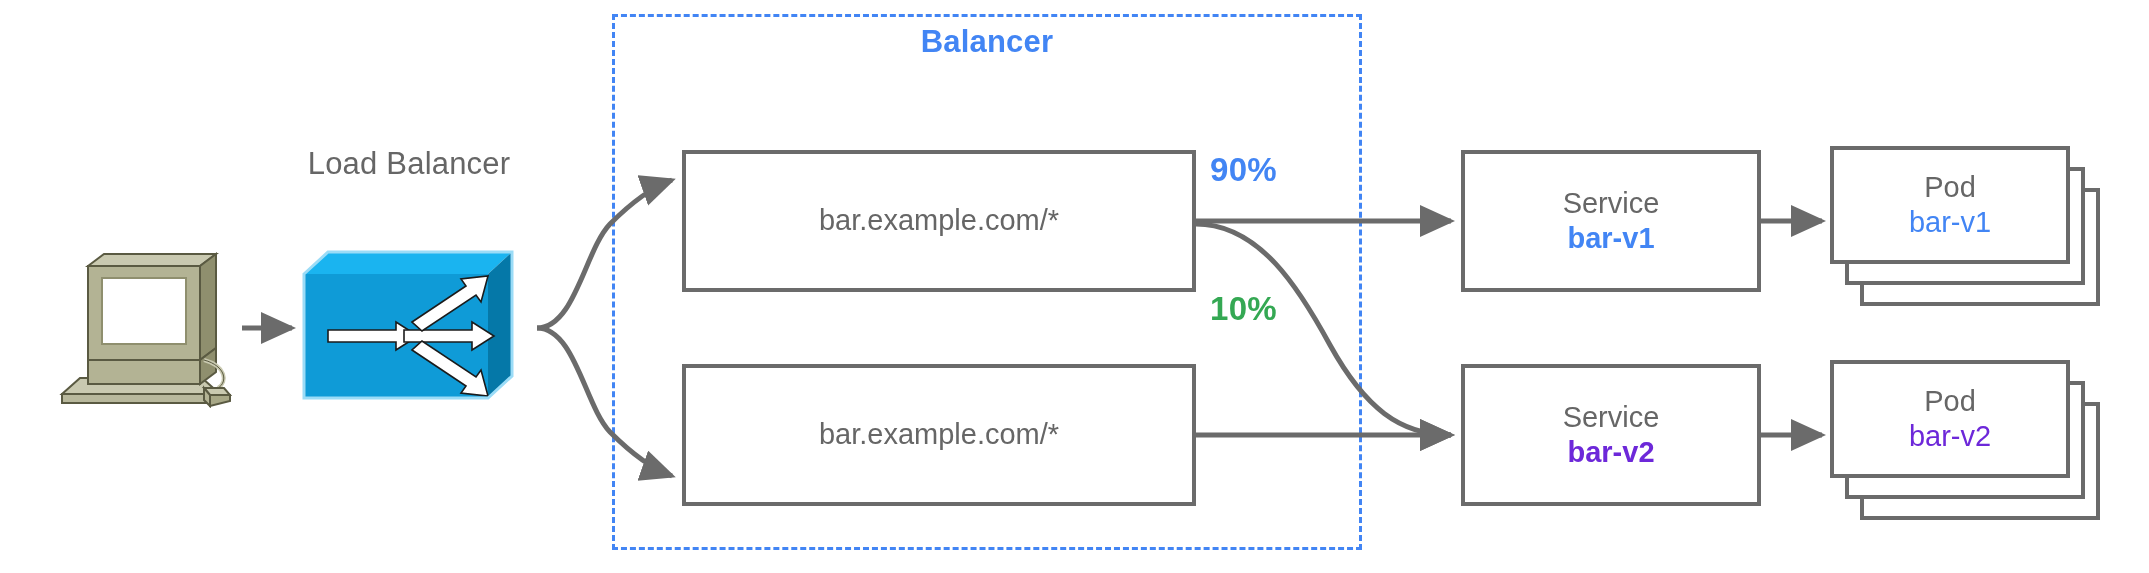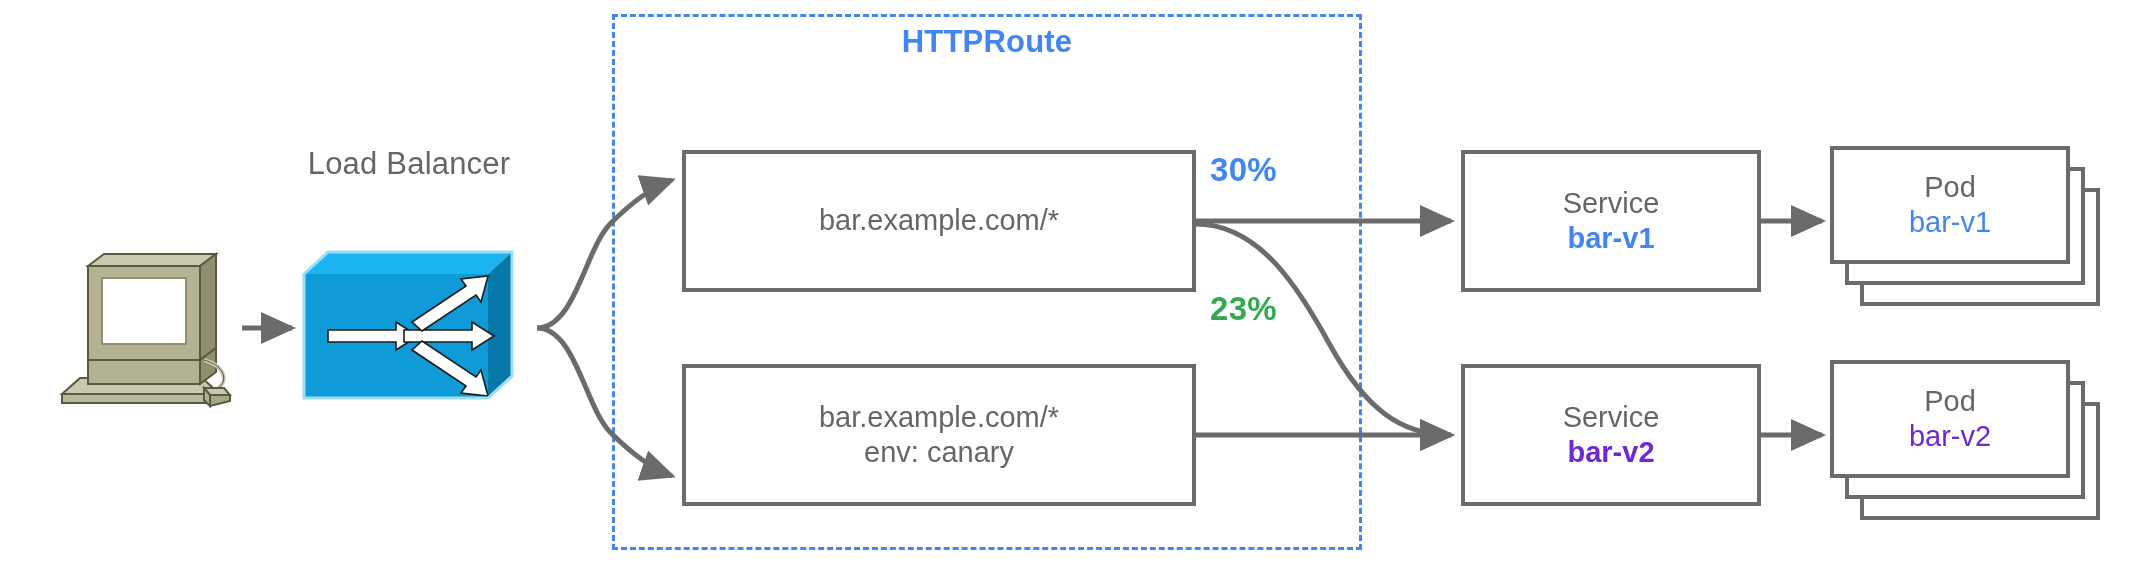--- a/index.html
+++ b/index.html
@@ -71,21 +71,21 @@
   
   #loadbalancer{left:300px;top:248px;width:236px;height:160px;}
 </style>
 </head>
 <body>
 
 <div id="stage">
 
   <div class="abs" id="route-group"></div>
   <div class="abs" id="route-title">
-    <span>HTTPRoute</span>
+    <span>Balancer</span>
   </div>
 
   <div class="abs" id="computer">
     <svg width="182" height="160" viewBox="0 0 182 160" xmlns="http://www.w3.org/2000/svg">
 
       <polygon points="28,130 150,130 168,146 10,146" fill="#c9c9b0" stroke="#5a5a42" stroke-width="2"></polygon>
       <polygon points="10,146 168,146 168,155 10,155" fill="#b8b89c" stroke="#5a5a42" stroke-width="2"></polygon>
 
       <rect x="36" y="18" width="112" height="94" fill="#b3b394" stroke="#5a5a42" stroke-width="2"></rect>
 
@@ -124,25 +124,24 @@
 
       <polygon points="4,26 28,4 212,4 212,128 188,150 4,150" fill="none" stroke="#9bdcf7" stroke-width="3"></polygon>
     </svg>
   </div>
 
   <div class="abs box" id="match-1">
     <span>bar.example.com/*</span>
   </div>
   <div class="abs box" id="match-2">
     <span>bar.example.com/*</span>
-    <span>env: canary</span>
   </div>
 
-  <div class="abs pct" id="pct-90">30%</div>
-  <div class="abs pct" id="pct-10">23%</div>
+  <div class="abs pct" id="pct-90">90%</div>
+  <div class="abs pct" id="pct-10">10%</div>
 
   <div class="abs box" id="svc-1">
     <span>Service</span>
     <span class="accent blue">bar-v1</span>
   </div>
   <div class="abs box" id="svc-2">
     <span>Service</span>
     <span class="accent green">bar-v2</span>
   </div>
 

